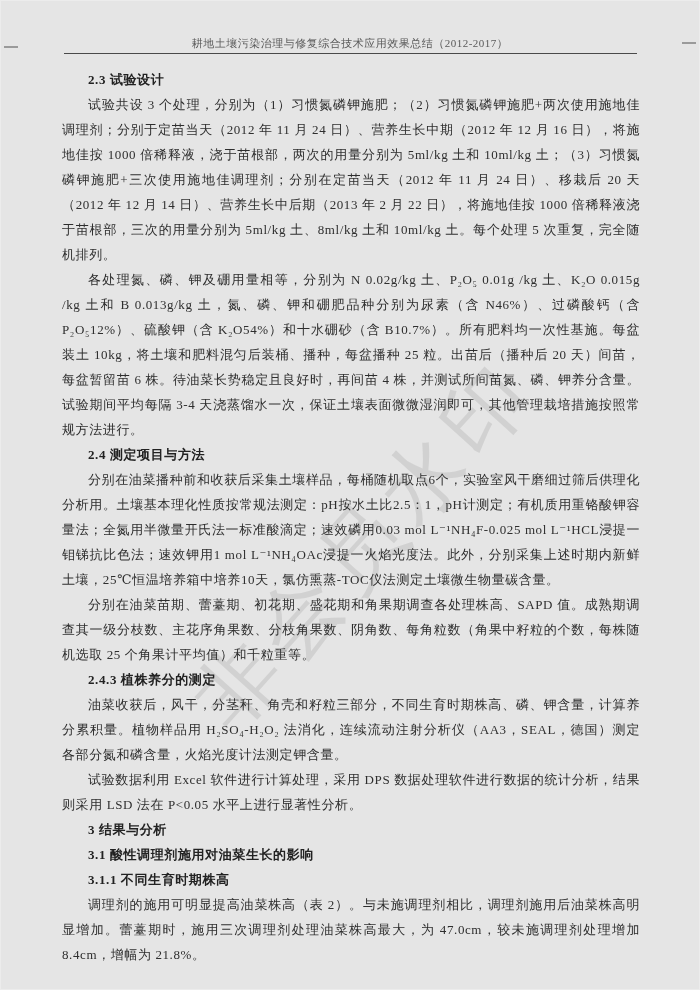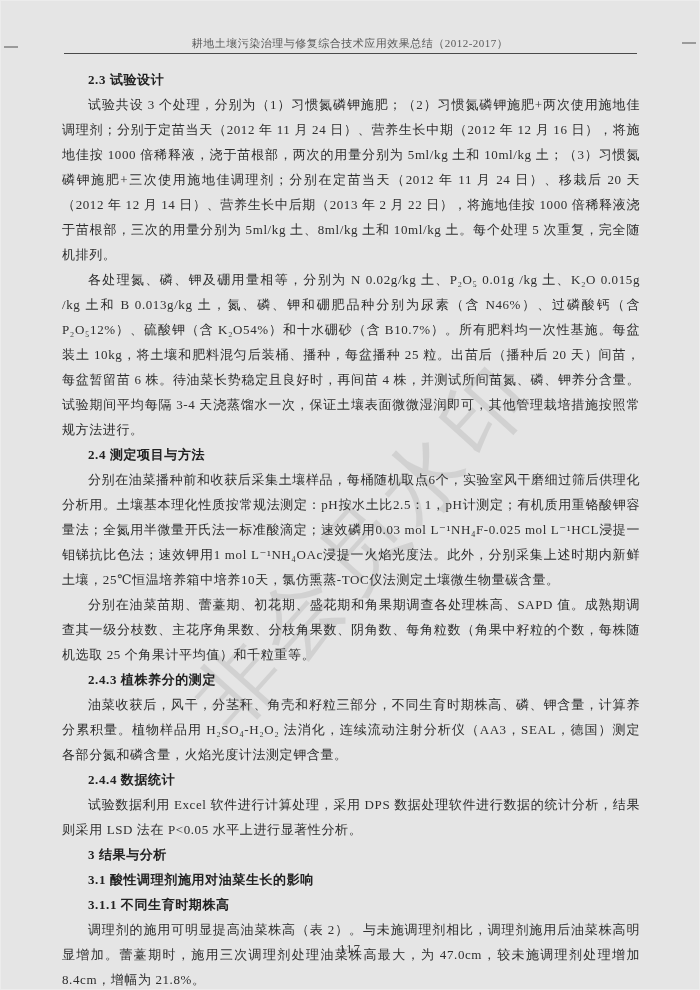--- a/index.html
+++ b/index.html
@@ -101,22 +101,20 @@
 
   <div class="content" id="content">
       <p class="heading">2.3 试验设计</p>
       <p class="para">试验共设 3 个处理，分别为（1）习惯氮磷钾施肥；（2）习惯氮磷钾施肥+两次使用施地佳调理剂；分别于定苗当天（2012 年 11 月 24 日）、营养生长中期（2012 年 12 月 16 日），将施地佳按 1000 倍稀释液，浇于苗根部，两次的用量分别为 5ml/kg 土和 10ml/kg 土；（3）习惯氮磷钾施肥+三次使用施地佳调理剂；分别在定苗当天（2012 年 11 月 24 日）、移栽后 20 天（2012 年 12 月 14 日）、营养生长中后期（2013 年 2 月 22 日），将施地佳按 1000 倍稀释液浇于苗根部，三次的用量分别为 5ml/kg 土、8ml/kg 土和 10ml/kg 土。每个处理 5 次重复，完全随机排列。</p>
       <p class="para">各处理氮、磷、钾及硼用量相等，分别为 N 0.02g/kg 土、P₂O₅ 0.01g /kg 土、K₂O 0.015g /kg 土和 B 0.013g/kg 土，氮、磷、钾和硼肥品种分别为尿素（含 N46%）、过磷酸钙（含 P₂O₅12%）、硫酸钾（含 K₂O54%）和十水硼砂（含 B10.7%）。所有肥料均一次性基施。每盆装土 10kg，将土壤和肥料混匀后装桶、播种，每盆播种 25 粒。出苗后（播种后 20 天）间苗，每盆暂留苗 6 株。待油菜长势稳定且良好时，再间苗 4 株，并测试所间苗氮、磷、钾养分含量。试验期间平均每隔 3-4 天浇蒸馏水一次，保证土壤表面微微湿润即可，其他管理栽培措施按照常规方法进行。</p>
       <p class="heading">2.4 测定项目与方法</p>
       <p class="para">分别在油菜播种前和收获后采集土壤样品，每桶随机取点6个，实验室风干磨细过筛后供理化分析用。土壤基本理化性质按常规法测定：pH按水土比2.5：1，pH计测定；有机质用重铬酸钾容量法；全氮用半微量开氏法一标准酸滴定；速效磷用0.03 mol L⁻¹NH₄F-0.025 mol L⁻¹HCL浸提一钼锑抗比色法；速效钾用1 mol L⁻¹NH₄OAc浸提一火焰光度法。此外，分别采集上述时期内新鲜土壤，25℃恒温培养箱中培养10天，氯仿熏蒸-TOC仪法测定土壤微生物量碳含量。</p>
       <p class="para">分别在油菜苗期、蕾薹期、初花期、盛花期和角果期调查各处理株高、SAPD 值。成熟期调查其一级分枝数、主花序角果数、分枝角果数、阴角数、每角粒数（角果中籽粒的个数，每株随机选取 25 个角果计平均值）和千粒重等。</p>
       <p class="heading">2.4.3 植株养分的测定</p>
       <p class="para">油菜收获后，风干，分茎秆、角壳和籽粒三部分，不同生育时期株高、磷、钾含量，计算养分累积量。植物样品用 H₂SO₄-H₂O₂ 法消化，连续流动注射分析仪（AA3，SEAL，德国）测定各部分氮和磷含量，火焰光度计法测定钾含量。</p>
-      <p class="heading">2.4.4 数据统计</p>
       <p class="para">试验数据利用 Excel 软件进行计算处理，采用 DPS 数据处理软件进行数据的统计分析，结果则采用 LSD 法在 P&lt;0.05 水平上进行显著性分析。</p>
       <p class="heading">3 结果与分析</p>
       <p class="heading">3.1 酸性调理剂施用对油菜生长的影响</p>
       <p class="heading">3.1.1 不同生育时期株高</p>
       <p class="para">调理剂的施用可明显提高油菜株高（表 2）。与未施调理剂相比，调理剂施用后油菜株高明显增加。蕾薹期时，施用三次调理剂处理油菜株高最大，为 47.0cm，较未施调理剂处理增加 8.4cm，增幅为 21.8%。</p>
     </div>
 
-  <div class="page-number">117</div>
 </div>
 
 </body></html>

